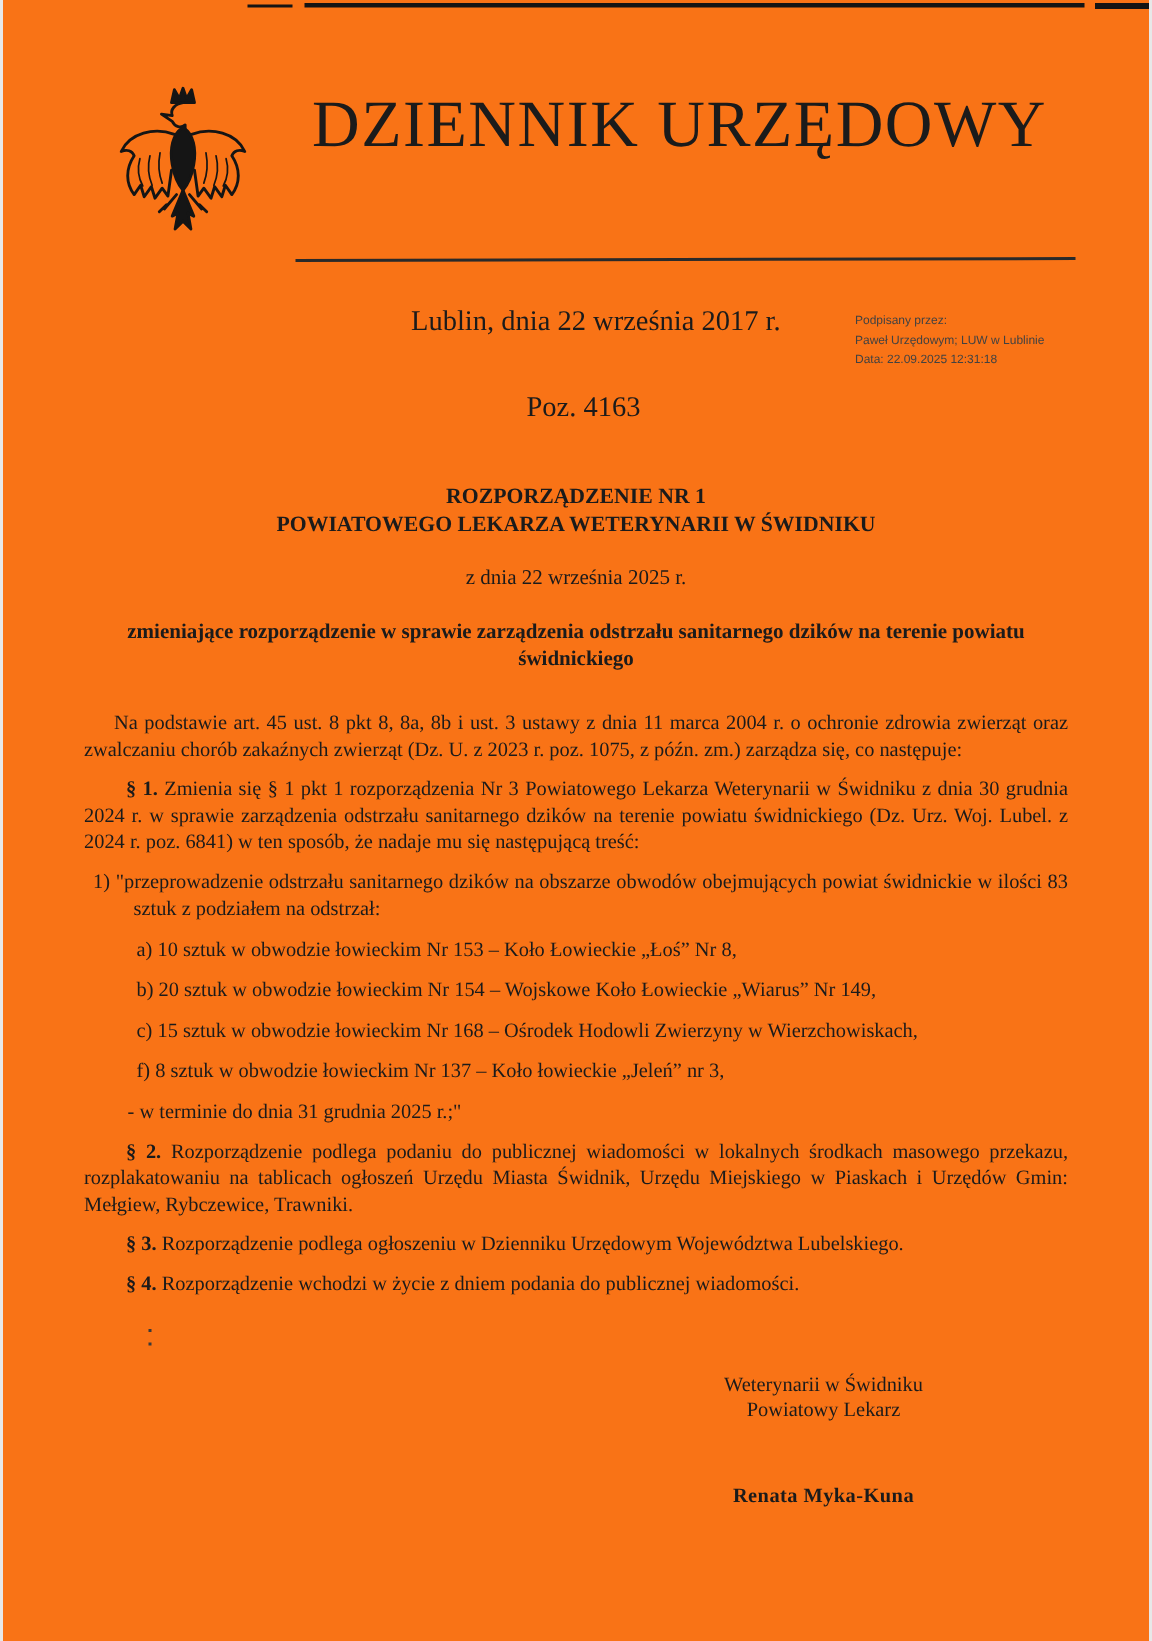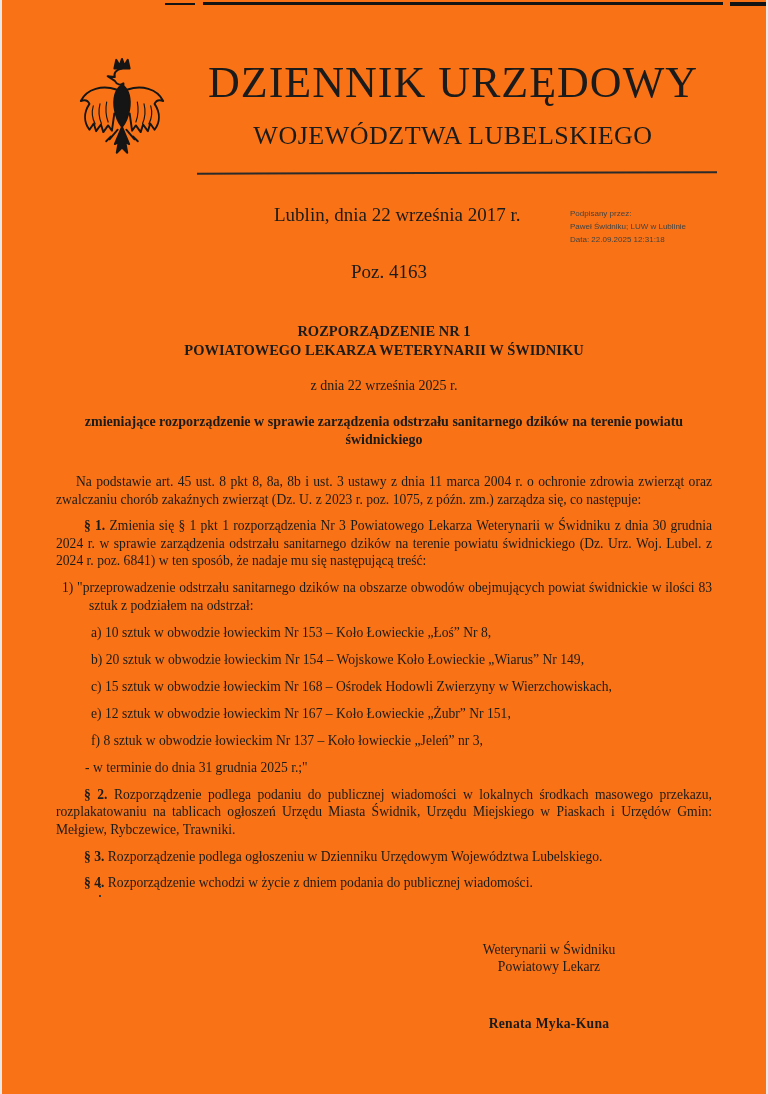--- a/index.html
+++ b/index.html
@@ -94,31 +94,30 @@
           <path d="M80 52 C82 59 81.2 65 78 71 M73 50 C75 58 74.2 64 71.5 70.5 M66 48 C67.5 56 67 62.5 64.5 69" stroke-width="1.2"></path>
 
           <path d="M50 74 L42.5 92 L46.5 90 L44.5 101 L50 95.5 L55.5 101 L53.5 90 L57.5 92 Z" fill="#151515"></path>
 
           <path d="M45.5 77 L37 87 M38.5 84 L33.5 89 M54.5 77 L63 87 M61.5 84 L66.5 89"></path>
         </g>
       </svg>
     </div>
     <div class="masthead-titles">
       <div class="journal-title">DZIENNIK URZĘDOWY</div>
-      <div class="journal-subtitle">WOJEWÓDZTWA LUBELSKIEGO</div>
     </div>
   </header>
   <div class="masthead-rule"></div>
 
   <section class="meta">
     <div class="place-date">Lublin, dnia 22 września 2017 r.</div>
     <div class="position">Poz. 4163</div>
     <div class="esign">
       <div>Podpisany przez:</div>
-      <div>Paweł Świdniku; LUW w Lublinie</div>
+      <div>Paweł Urzędowym; LUW w Lublinie</div>
       <div>Data: 22.09.2025 12:31:18</div>
     </div>
   </section>
 
   <section class="act">
     <h1 class="act-title">
       <span>ROZPORZĄDZENIE NR 1</span><br>
       <span>POWIATOWEGO LEKARZA WETERYNARII W ŚWIDNIKU</span>
     </h1>
     <div class="act-date">z dnia 22 września 2025 r.</div>
@@ -127,21 +126,20 @@
     <div class="body">
       <p class="preamble">Na podstawie art. 45 ust. 8 pkt 8, 8a, 8b i ust. 3 ustawy z dnia 11 marca 2004 r. o ochronie zdrowia zwierząt oraz zwalczaniu chorób zakaźnych zwierząt (Dz. U. z 2023 r. poz. 1075, z późn. zm.) zarządza się, co następuje:</p>
 
       <p class="par"><b>§ 1.</b> <span>Zmienia się § 1 pkt 1 rozporządzenia Nr 3 Powiatowego Lekarza Weterynarii w Świdniku z dnia 30 grudnia 2024 r. w sprawie zarządzenia odstrzału sanitarnego dzików na terenie powiatu świdnickiego (Dz. Urz. Woj. Lubel. z 2024 r. poz. 6841) w ten sposób, że nadaje mu się następującą treść:</span></p>
 
       <p class="point"><span>1)</span> <span>"przeprowadzenie odstrzału sanitarnego dzików na obszarze obwodów obejmujących powiat świdnickie w ilości 83 sztuk z podziałem na odstrzał:</span></p>
 
       <p class="subpoint"><span>a)</span> <span>10 sztuk w obwodzie łowieckim Nr 153 – Koło Łowieckie „Łoś” Nr 8,</span></p>
       <p class="subpoint"><span>b)</span> <span>20 sztuk w obwodzie łowieckim Nr 154 – Wojskowe Koło Łowieckie „Wiarus” Nr 149,</span></p>
       <p class="subpoint"><span>c)</span> <span>15 sztuk w obwodzie łowieckim Nr 168 – Ośrodek Hodowli Zwierzyny w Wierzchowiskach,</span></p>
-      <p class="subpoint"><span>e)</span> <span>12 sztuk w obwodzie łowieckim Nr 167 – Koło Łowieckie „Żubr” Nr 151,</span></p>
       <p class="subpoint"><span>f)</span> <span>8 sztuk w obwodzie łowieckim Nr 137 – Koło łowieckie „Jeleń” nr 3,</span></p>
 
       <p class="deadline">- w terminie do dnia 31 grudnia 2025 r.;"</p>
 
       <p class="par"><b>§ 2.</b> <span>Rozporządzenie podlega podaniu do publicznej wiadomości w lokalnych środkach masowego przekazu, rozplakatowaniu na tablicach ogłoszeń Urzędu Miasta Świdnik, Urzędu Miejskiego w Piaskach i Urzędów Gmin: Mełgiew, Rybczewice, Trawniki.</span></p>
       <p class="par"><b>§ 3.</b> <span>Rozporządzenie podlega ogłoszeniu w Dzienniku Urzędowym Województwa Lubelskiego.</span></p>
       <p class="par"><b>§ 4.</b> <span>Rozporządzenie wchodzi w życie z dniem podania do publicznej wiadomości.</span></p>
     </div>
   </section>
 

